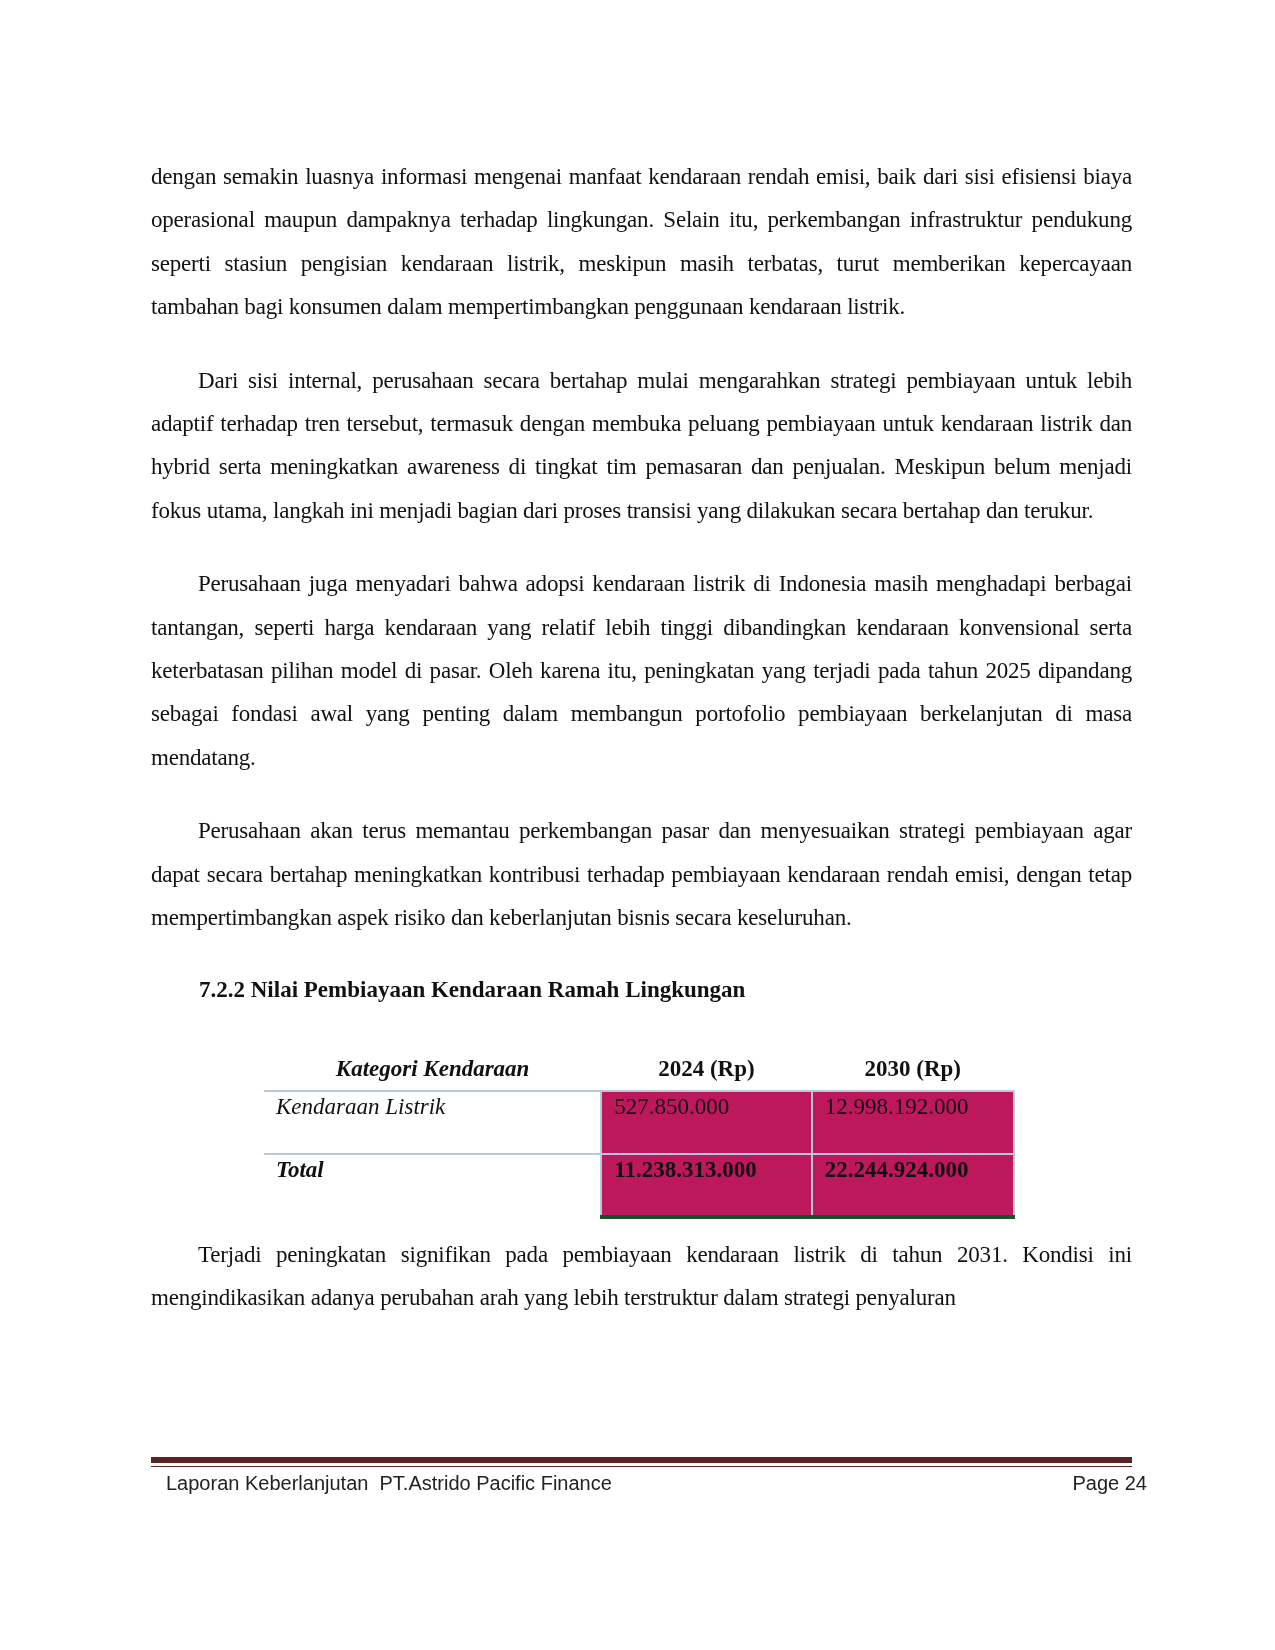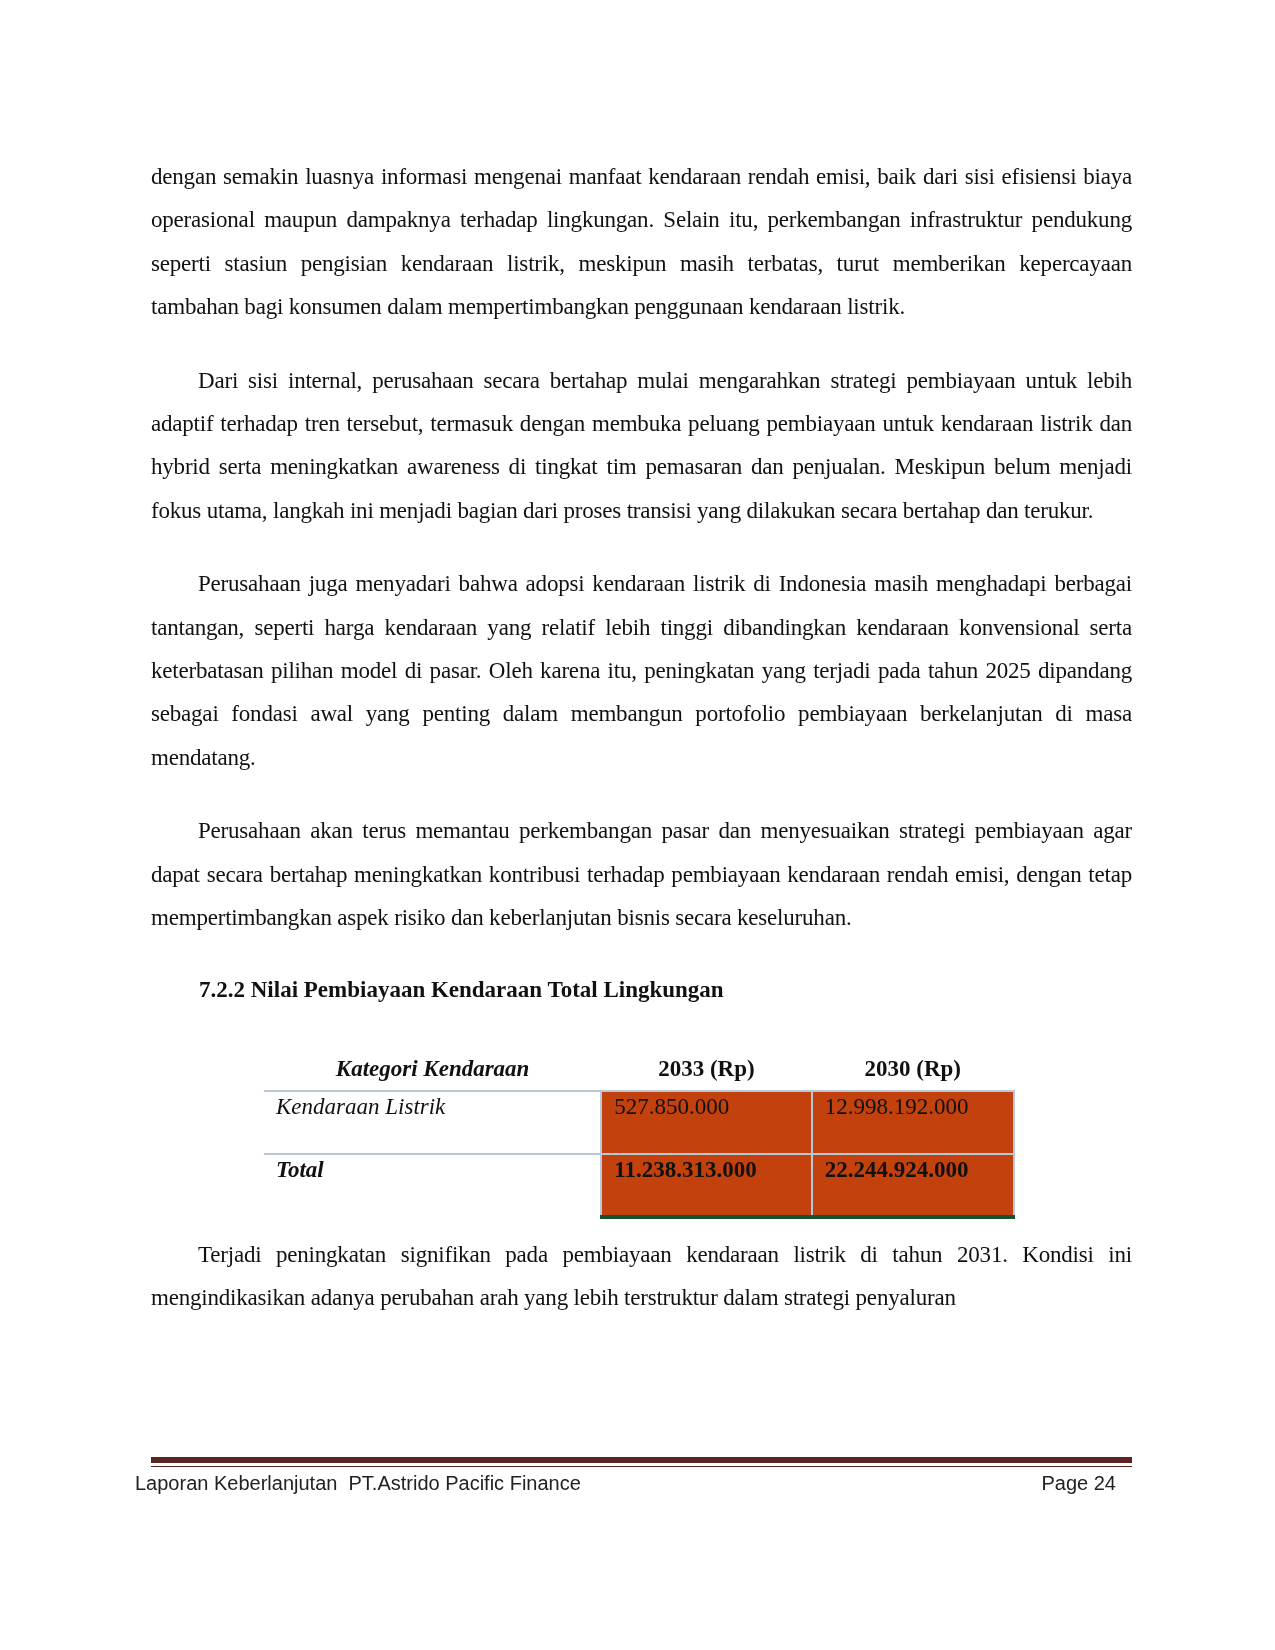--- a/index.html
+++ b/index.html
@@ -66,21 +66,21 @@
   }
   table.data td.cat {
     font-style: italic;
     width: 310px;
   }
   table.data td.num {
     border-left: 2px solid #b8c9dc;
     border-right: 2px solid #b8c9dc;
   }
   table.data td.num.shaded {
-    background: #c2410c;
+    background: #be185d;
   }
   table.data tr.total td {
     font-weight: bold;
     height: 42px;
     border-bottom: 4px solid #14532d;
   }
   table.data tr.total td.cat {
     border-bottom: none;
   }
   table.data td.col-2024 { width: 183px; }
@@ -99,47 +99,47 @@
   .footer-rule-thin {
     position: absolute;
     left: 151px;
     top: 1466px;
     width: 981px;
     height: 1px;
     background: #5c2323;
   }
   .footer {
     position: absolute;
-    left: 135px;
+    left: 166px;
     top: 1472px;
     width: 981px;
     display: flex;
     justify-content: space-between;
     font-family: "Liberation Sans", "DejaVu Sans", sans-serif;
     font-size: 20px;
     color: #222222;
   }
 </style>
 </head>
 <body>
 
 <div class="page">
   <p class="para">dengan semakin luasnya informasi mengenai manfaat kendaraan rendah emisi, baik dari sisi efisiensi biaya operasional maupun dampaknya terhadap lingkungan. Selain itu, perkembangan infrastruktur pendukung seperti stasiun pengisian kendaraan listrik, meskipun masih terbatas, turut memberikan kepercayaan tambahan bagi konsumen dalam mempertimbangkan penggunaan kendaraan listrik.</p>
   <p class="para indent">Dari sisi internal, perusahaan secara bertahap mulai mengarahkan strategi pembiayaan untuk lebih adaptif terhadap tren tersebut, termasuk dengan membuka peluang pembiayaan untuk kendaraan listrik dan hybrid serta meningkatkan awareness di tingkat tim pemasaran dan penjualan. Meskipun belum menjadi fokus utama, langkah ini menjadi bagian dari proses transisi yang dilakukan secara bertahap dan terukur.</p>
   <p class="para indent">Perusahaan juga menyadari bahwa adopsi kendaraan listrik di Indonesia masih menghadapi berbagai tantangan, seperti harga kendaraan yang relatif lebih tinggi dibandingkan kendaraan konvensional serta keterbatasan pilihan model di pasar. Oleh karena itu, peningkatan yang terjadi pada tahun 2025 dipandang sebagai fondasi awal yang penting dalam membangun portofolio pembiayaan berkelanjutan di masa mendatang.</p>
   <p class="para indent">Perusahaan akan terus memantau perkembangan pasar dan menyesuaikan strategi pembiayaan agar dapat secara bertahap meningkatkan kontribusi terhadap pembiayaan kendaraan rendah emisi, dengan tetap mempertimbangkan aspek risiko dan keberlanjutan bisnis secara keseluruhan.</p>
 
-  <h3 class="section-heading">7.2.2 Nilai Pembiayaan Kendaraan Total Lingkungan</h3>
+  <h3 class="section-heading">7.2.2 Nilai Pembiayaan Kendaraan Ramah Lingkungan</h3>
 
   <div class="table-wrap">
     <table class="data">
       <thead>
         <tr>
           <th class="cat">Kategori Kendaraan</th>
-          <th>2033 (Rp)</th>
+          <th>2024 (Rp)</th>
           <th>2030 (Rp)</th>
         </tr>
       </thead>
       <tbody>
         <tr>
           <td class="cat">Kendaraan Listrik</td>
           <td class="num shaded col-2024">527.850.000</td>
           <td class="num shaded col-2025">12.998.192.000</td>
         </tr>
         <tr class="total">

